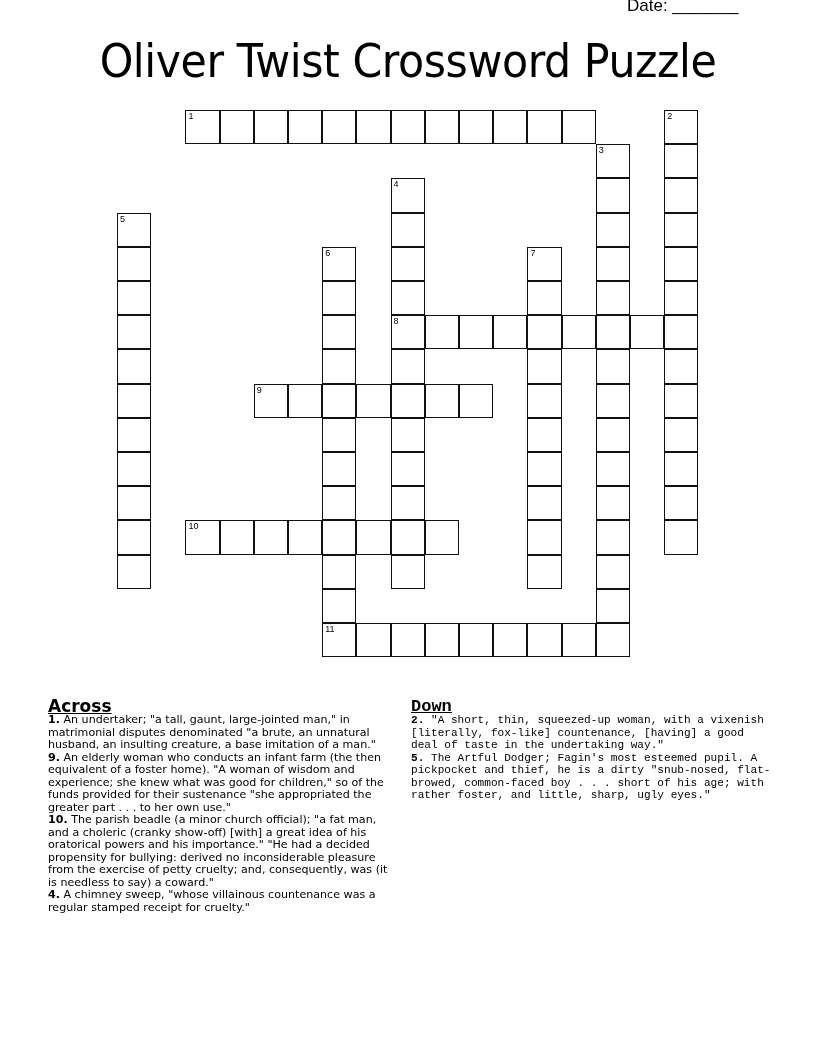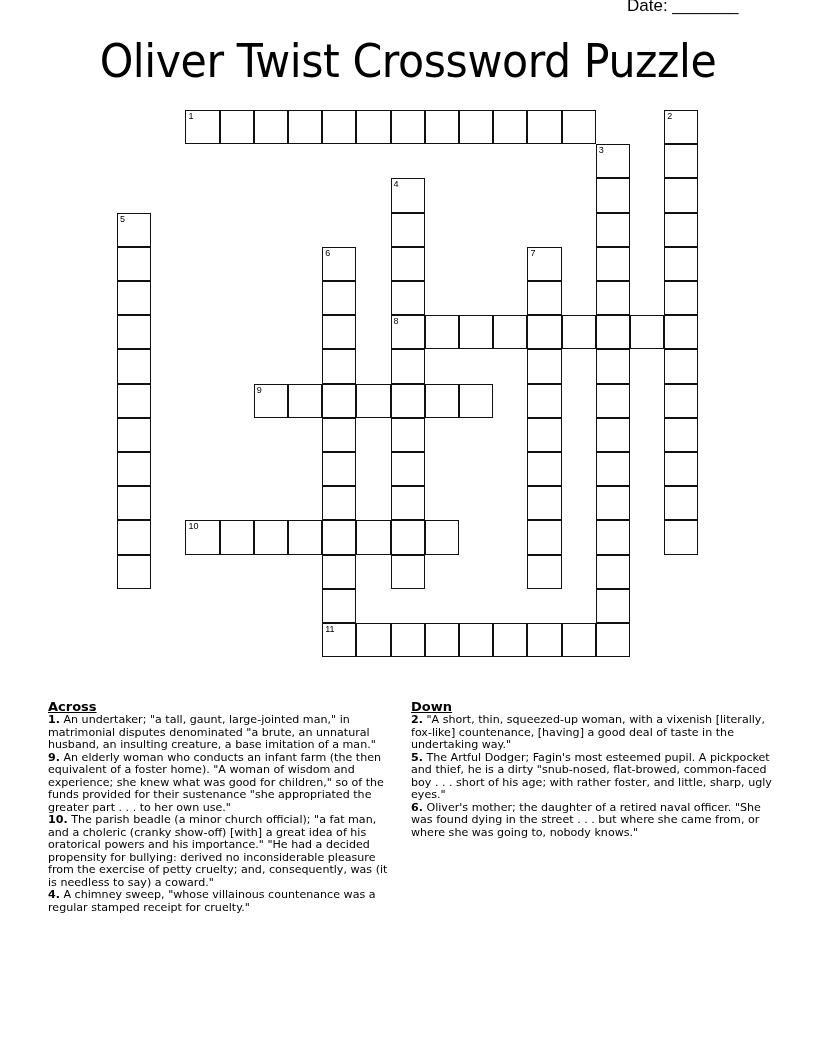--- a/index.html
+++ b/index.html
@@ -5,22 +5,22 @@
   html, body { margin: 0; padding: 0; background: #ffffff; }
   body { width: 816px; height: 1056px; position: relative; overflow: hidden; font-family: "DejaVu Sans", sans-serif; color: #000; }
   .header-line { position: absolute; top: -4px; left: 48px; width: 700px; font-family: "Liberation Sans", sans-serif; font-size: 17px; white-space: pre; }
   .header-line .date { position: absolute; left: 579px; top: 0; }
   .title { position: absolute; top: 34px; left: 0; width: 816px; text-align: center; font-family: "DejaVu Sans", sans-serif; font-size: 46px; letter-spacing: -0.5px; transform: scaleX(0.93); transform-origin: center; }
   .grid { position: absolute; left: 0; top: 0; width: 816px; height: 680px; }
   .cell { position: absolute; width: 34.2px; height: 34.2px; box-sizing: border-box; border: 1.5px solid #111; background: #fff; }
   .cell .num { position: absolute; top: 1px; left: 2px; font-family: "Liberation Sans", sans-serif; font-size: 9px; line-height: 9px; }
   .clues { position: absolute; top: 700px; font-size: 11.1px; line-height: 12.5px; }
   .clues.across { left: 48px; width: 350px; }
-  .clues.down { left: 411px; width: 362px; }
-  .clues h3 { margin: 0 0 1px 0; font-size: 13px; font-weight: bold; text-decoration: underline; line-height: 13px; }
+  .clues.down { left: 411px; width: 362px; font-family: Liberation Mono, monospace; }
+  .clues h3 { margin: 0 0 1px 0; font-size: 17px; font-weight: bold; text-decoration: underline; line-height: 13px; }
   .clue { margin: 0; }
   .clue b { font-weight: bold; }
 </style>
 </head>
 <body>
 
 <div class="header-line">
   <span class="date">Date: _______</span>
 </div>
 
@@ -167,15 +167,14 @@
       <p class="clue"><b>10.</b><span> The parish beadle (a minor church official); "a fat man, and a choleric (cranky show-off) [with] a great idea of his oratorical powers and his importance." "He had a decided propensity for bullying: derived no inconsiderable pleasure from the exercise of petty cruelty; and, consequently, was (it is needless to say) a coward."</span></p>
       <p class="clue"><b>4.</b><span> A chimney sweep, "whose villainous countenance was a regular stamped receipt for cruelty."</span></p>
     </div>
 </div>
 
 <div class="clues down">
   <h3>Down</h3>
   <div id="down-list">
       <p class="clue"><b>2.</b><span> "A short, thin, squeezed-up woman, with a vixenish [literally, fox-like] countenance, [having] a good deal of taste in the undertaking way."</span></p>
       <p class="clue"><b>5.</b><span> The Artful Dodger; Fagin's most esteemed pupil. A pickpocket and thief, he is a dirty "snub-nosed, flat-browed, common-faced boy . . . short of his age; with rather foster, and little, sharp, ugly eyes."</span></p>
-      <p class="clue"><b>6.</b><span> Oliver's mother; the daughter of a retired naval officer. "She was found dying in the street . . . but where she came from, or where she was going to, nobody knows."</span></p>
     </div>
 </div>
 
 </body></html>

